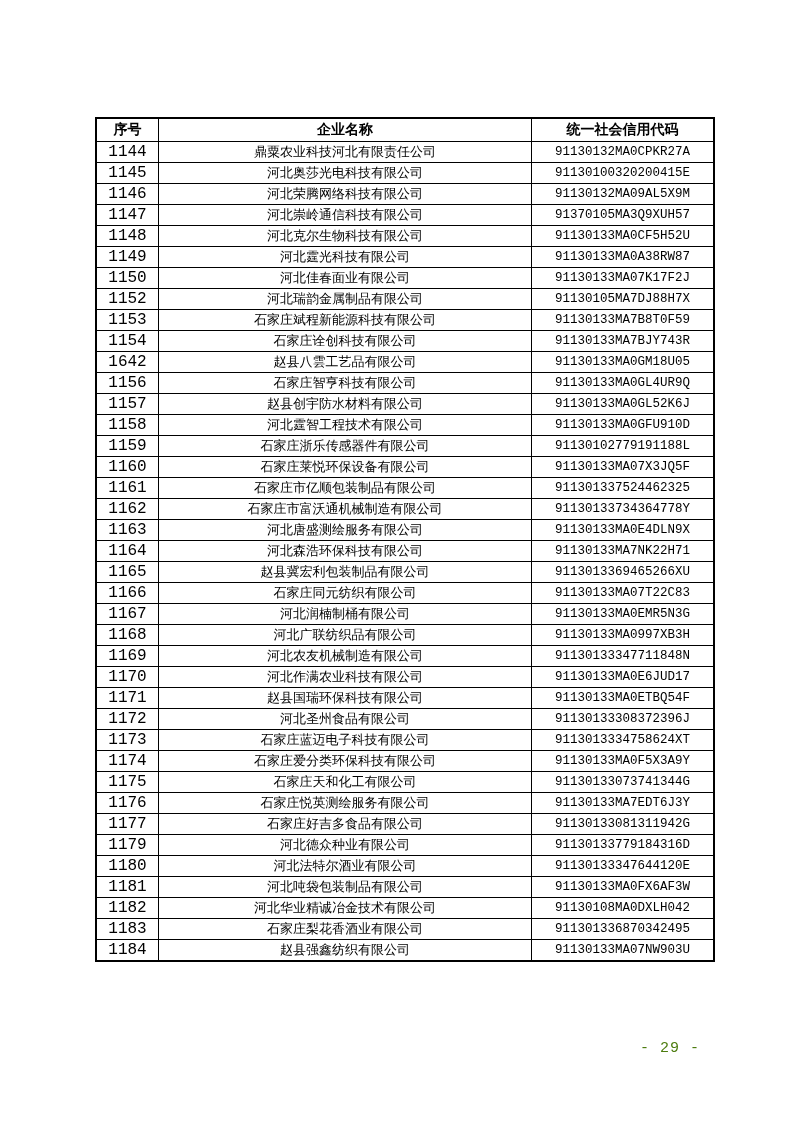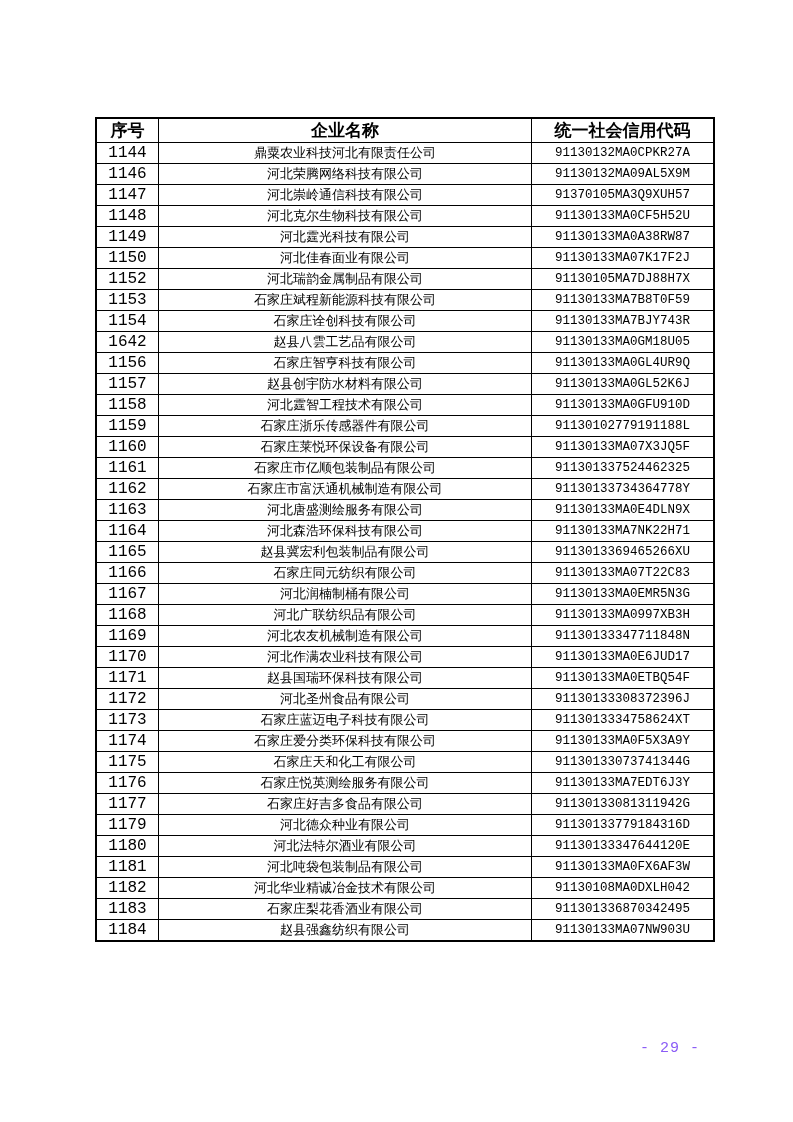--- a/index.html
+++ b/index.html
@@ -29,21 +29,21 @@
   .company-table td {
     border: 1px solid #000000;
     text-align: center;
     vertical-align: middle;
     padding: 0 2px;
     overflow: hidden;
     white-space: nowrap;
   }
   .company-table th {
     height: 22px;
-    font-size: 17px;
+    font-size: 14px;
     font-weight: bold;
     font-family: "Liberation Sans", sans-serif;
   }
   .company-table td {
     height: 20px;
     font-size: 13px;
   }
   .col-index { width: 57px; }
   .col-name  { width: 368px; }
   .col-code  { width: 177px; }
@@ -55,21 +55,21 @@
     font-family: "Liberation Mono", "DejaVu Sans Mono", monospace;
     font-size: 12.5px;
     letter-spacing: 0px;
   }
   .page-number {
     position: absolute;
     left: 640px;
     top: 1040px;
     font-size: 15px;
     font-family: "Liberation Mono", "DejaVu Sans Mono", monospace;
-    color: #8b5cf6;
+    color: #4d7c0f;
     letter-spacing: 1px;
   }
 </style>
 </head>
 <body>
 
 <div class="page">
 
   <table class="company-table">
     <thead>
@@ -79,20 +79,25 @@
         <th class="col-code">统一社会信用代码</th>
       </tr>
     </thead>
     <tbody>
         <tr>
           <td class="col-index">1144</td>
           <td class="col-name">鼎粟农业科技河北有限责任公司</td>
           <td class="col-code">91130132MA0CPKR27A</td>
         </tr>
         <tr>
+          <td class="col-index">1145</td>
+          <td class="col-name">河北奥莎光电科技有限公司</td>
+          <td class="col-code">91130100320200415E</td>
+        </tr>
+        <tr>
           <td class="col-index">1146</td>
           <td class="col-name">河北荣腾网络科技有限公司</td>
           <td class="col-code">91130132MA09AL5X9M</td>
         </tr>
         <tr>
           <td class="col-index">1147</td>
           <td class="col-name">河北崇岭通信科技有限公司</td>
           <td class="col-code">91370105MA3Q9XUH57</td>
         </tr>
         <tr>

